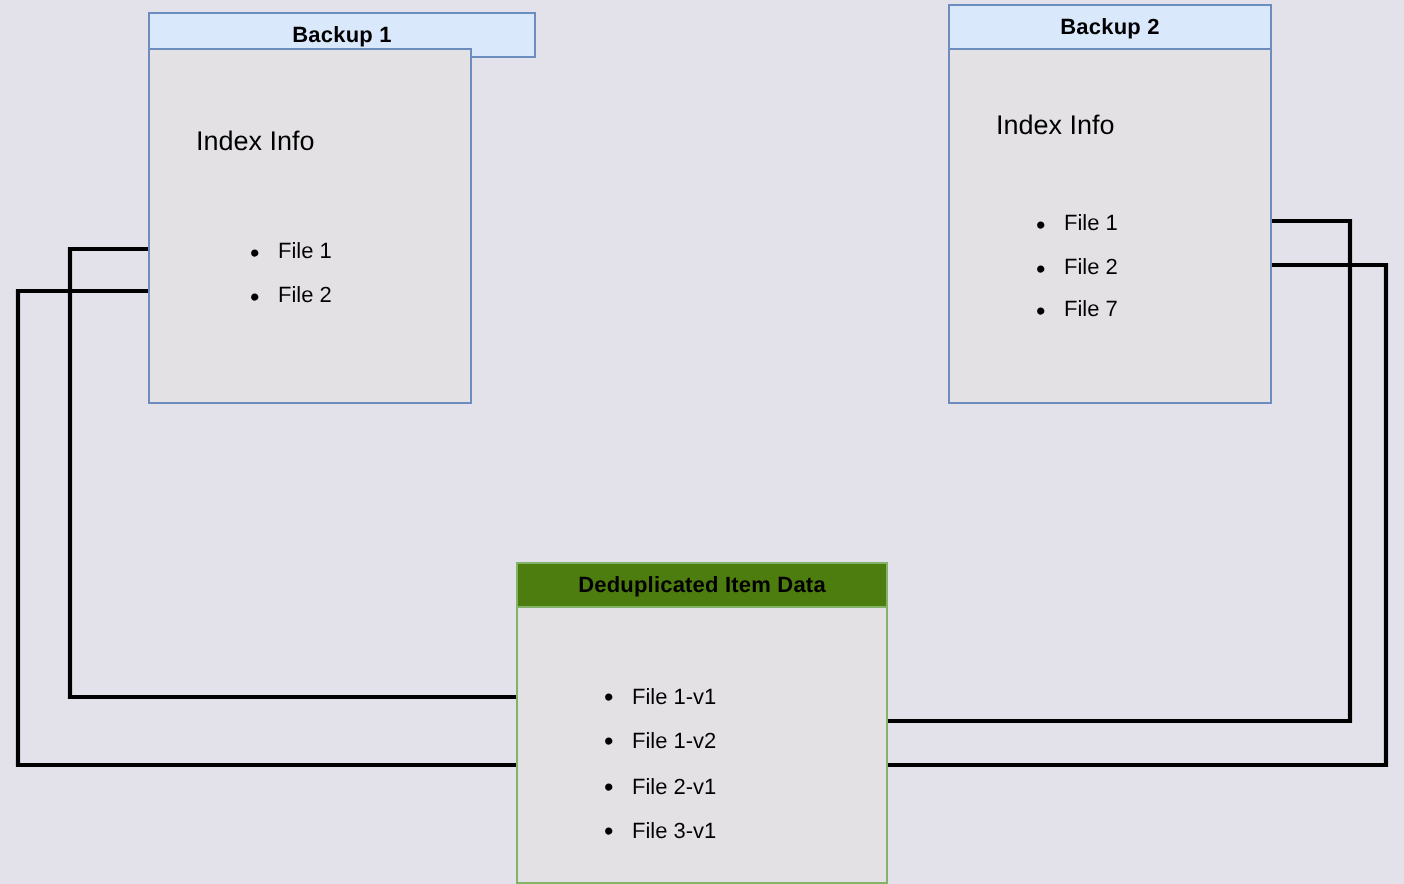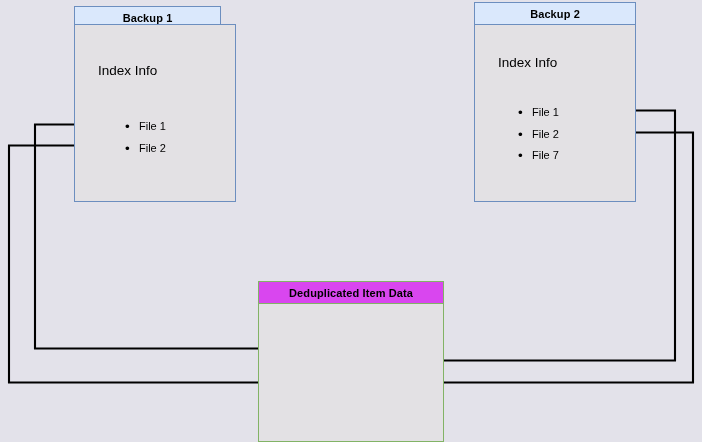--- a/index.html
+++ b/index.html
@@ -36,21 +36,21 @@
     letter-spacing: 0.1px;
   }
   .box-body {
     position: absolute;
     box-sizing: border-box;
   }
   .blue-border { border: 1.6px solid #6c8ebf; }
   .blue-header-fill { background: #dae8fc; }
   .blue-body-fill { background: #e3e1e4; }
   .green-border { border: 1.6px solid #82b366; }
-  .green-header-fill { background: #d946ef; }
+  .green-header-fill { background: #4d7c0f; }
   .green-body-fill { background: #e3e1e4; }
 
   .index-label {
     position: absolute;
     font-size: 13.5px;
     color: #000;
     white-space: nowrap;
   }
   .file-list {
     position: absolute;
@@ -93,21 +93,21 @@
   <path d="M124,124.5 L35,124.5 L35,348.5 L296,348.5" fill="none" stroke="#000" stroke-width="2.1" marker-end="url(#arrowR)"></path>
 
   <path d="M124,145.5 L9,145.5 L9,382.5 L296,382.5" fill="none" stroke="#000" stroke-width="2.1" marker-end="url(#arrowR)"></path>
 
   <path d="M601,110.5 L675,110.5 L675,360.5 L393,360.5" fill="none" stroke="#000" stroke-width="2.1" marker-end="url(#arrowL)"></path>
 
   <path d="M601,132.5 L693,132.5 L693,382.5 L393,382.5" fill="none" stroke="#000" stroke-width="2.1" marker-end="url(#arrowL)"></path>
 </svg>
 
 <div class="box" style="left:74px; top:2px; width:162px; height:200px;">
-  <div class="box-header blue-border blue-header-fill" style="left:0; top:4px; width:147px; height:23px;">Backup 1</div>
+  <div class="box-header blue-border blue-header-fill" style="left:0; top:4px; width:194px; height:23px;">Backup 1</div>
   <div class="box-body blue-border blue-body-fill" style="left:0; top:22px; width:162px; height:178px;"></div>
   <div class="index-label" style="left:24px; top:61px;">Index Info</div>
   <ul class="file-list" style="left:51px; top:114px;">
     <li class="file-item">File 1</li>
     <li class="file-item">File 2</li>
   </ul>
 </div>
 
 <div class="box" style="left:474px; top:2px; width:162px; height:200px;padding-left:46px;">
   <div class="box-header blue-border blue-header-fill" style="left:0; top:0; width:162px; height:23px;">Backup 2</div>
@@ -116,13 +116,19 @@
   <ul class="file-list" style="left:44px; top:100px;">
     <li class="file-item">File 1</li>
     <li class="file-item">File 2</li>
     <li class="file-item">File 7</li>
   </ul>
 </div>
 
 <div class="box" style="left:258px; top:281px; width:186px; height:161px;">
   <div class="box-header green-border green-header-fill" style="left:0; top:0; width:186px; height:23px;">Deduplicated Item Data</div>
   <div class="box-body green-border green-body-fill" style="left:0; top:22px; width:186px; height:139px;"></div>
+  <ul class="file-list dedup-list" style="left:44px; top:57px;">
+    <li class="file-item">File 1-v1</li>
+    <li class="file-item">File 1-v2</li>
+    <li class="file-item">File 2-v1</li>
+    <li class="file-item">File 3-v1</li>
+  </ul>
 </div>
 
 </body></html>

